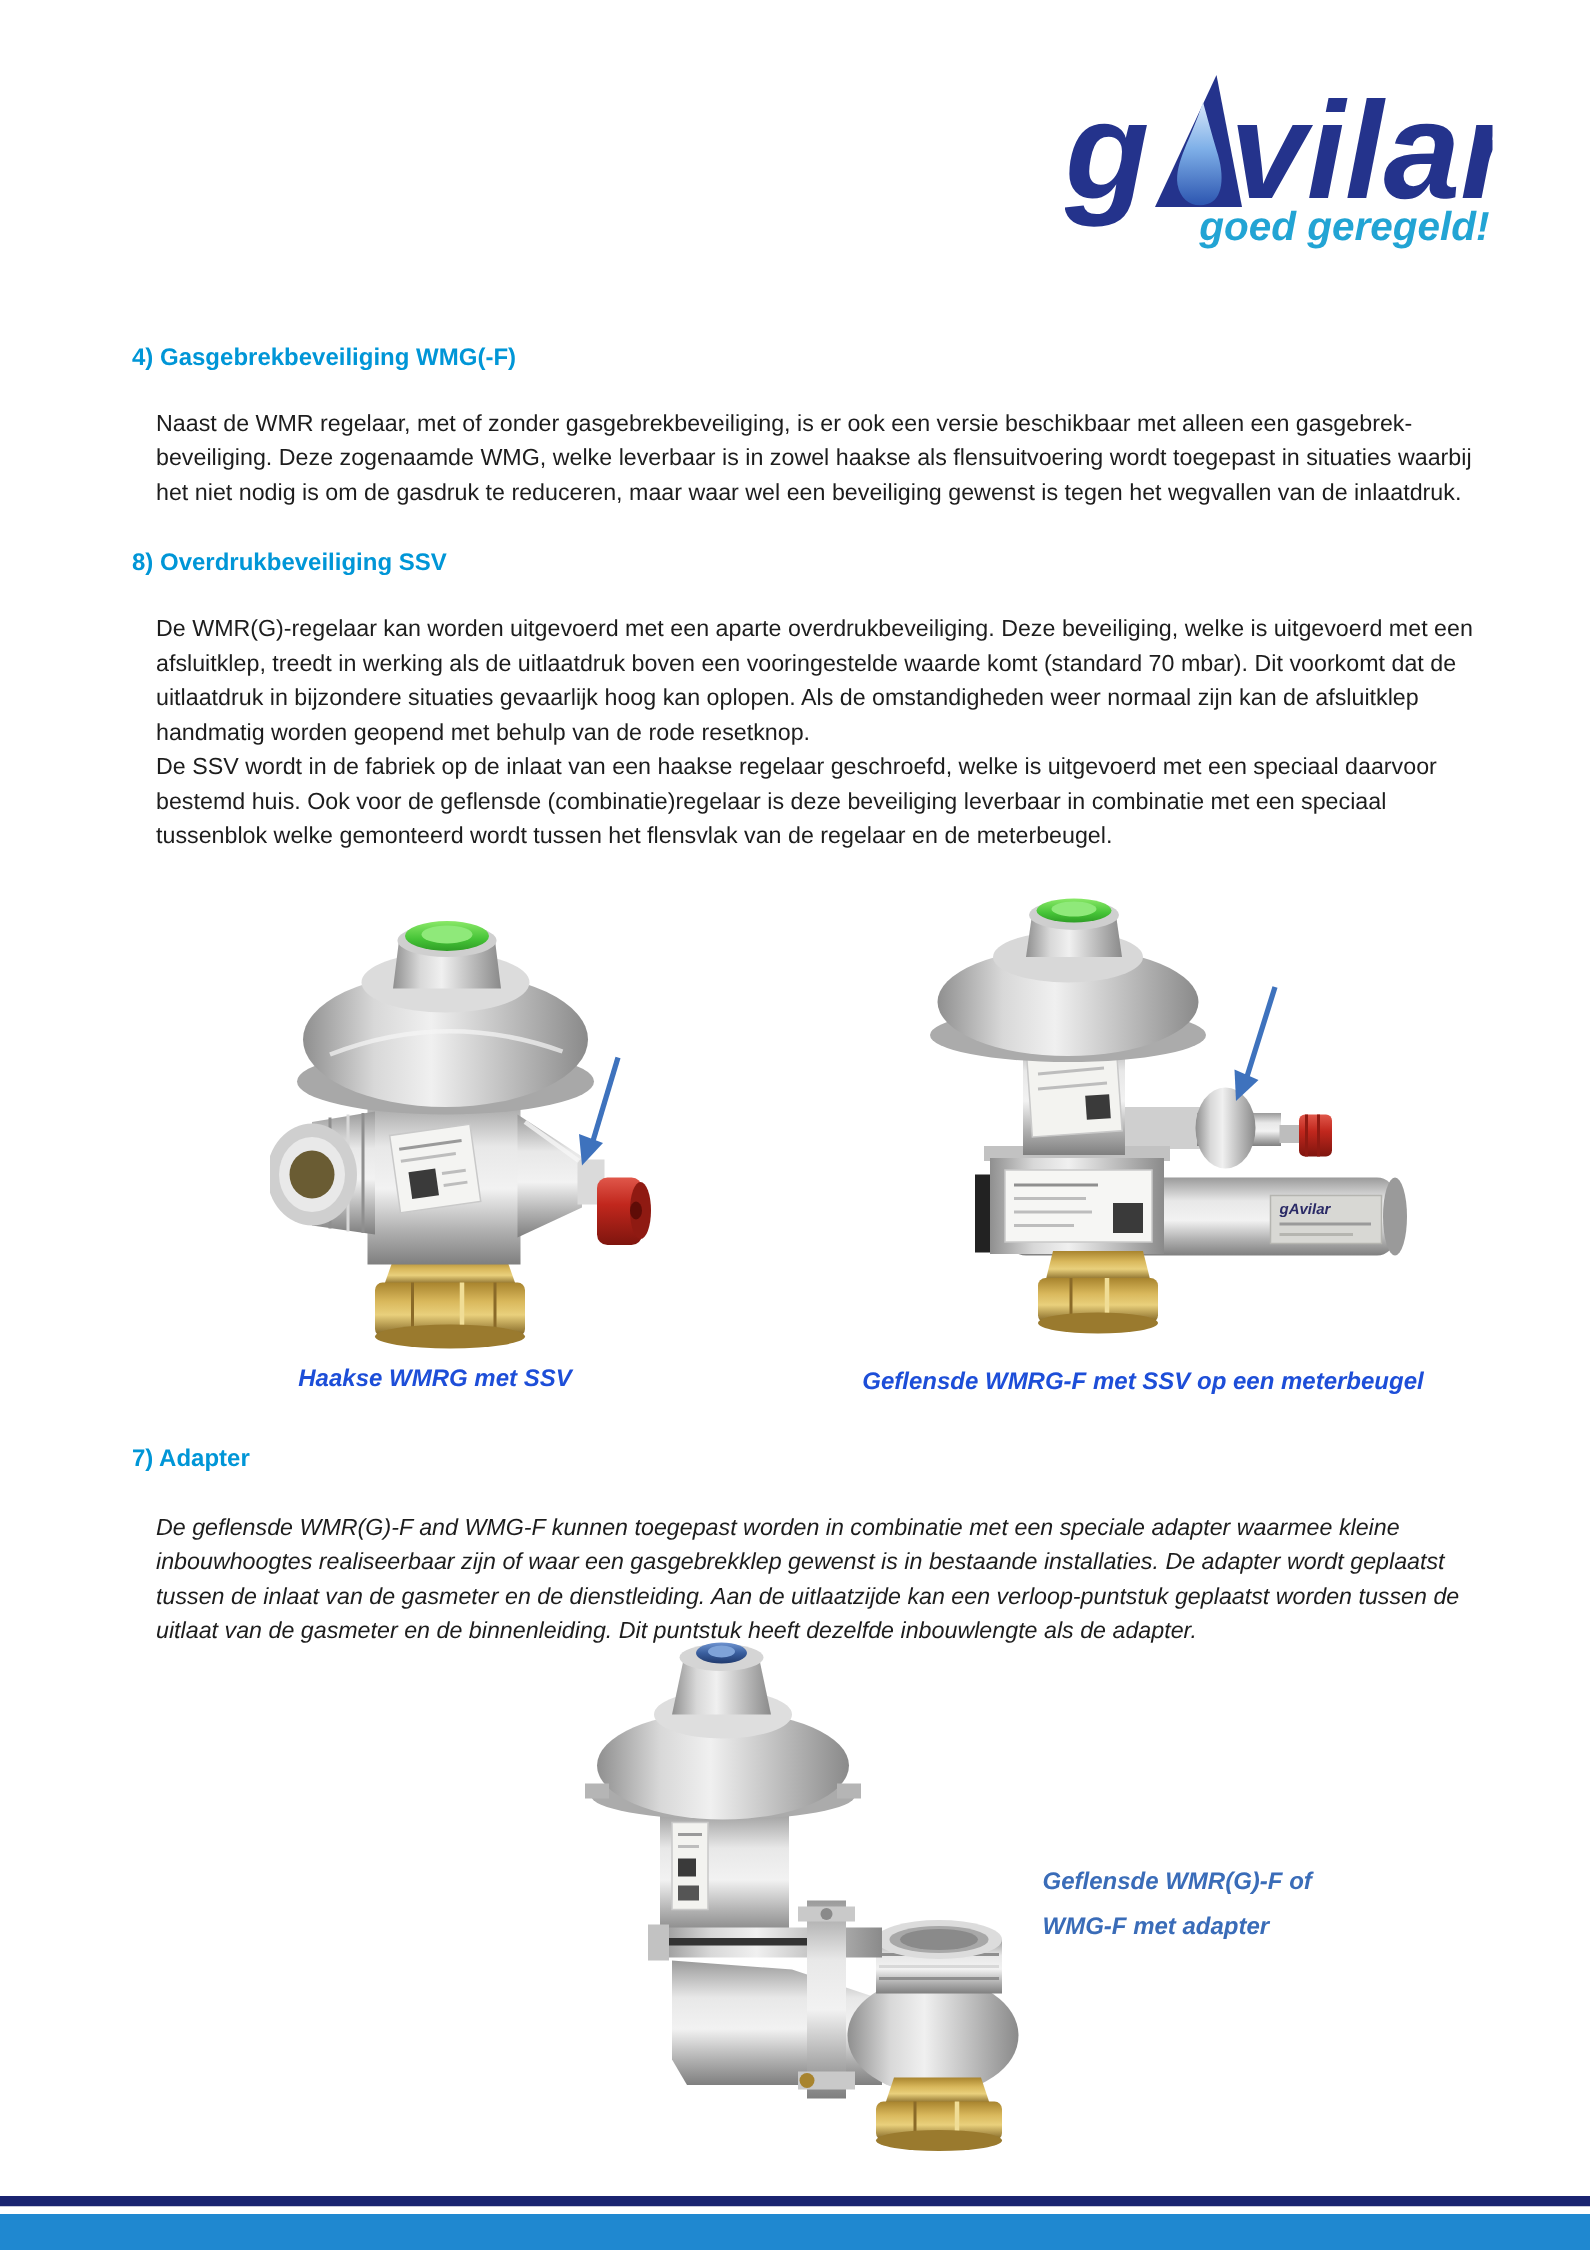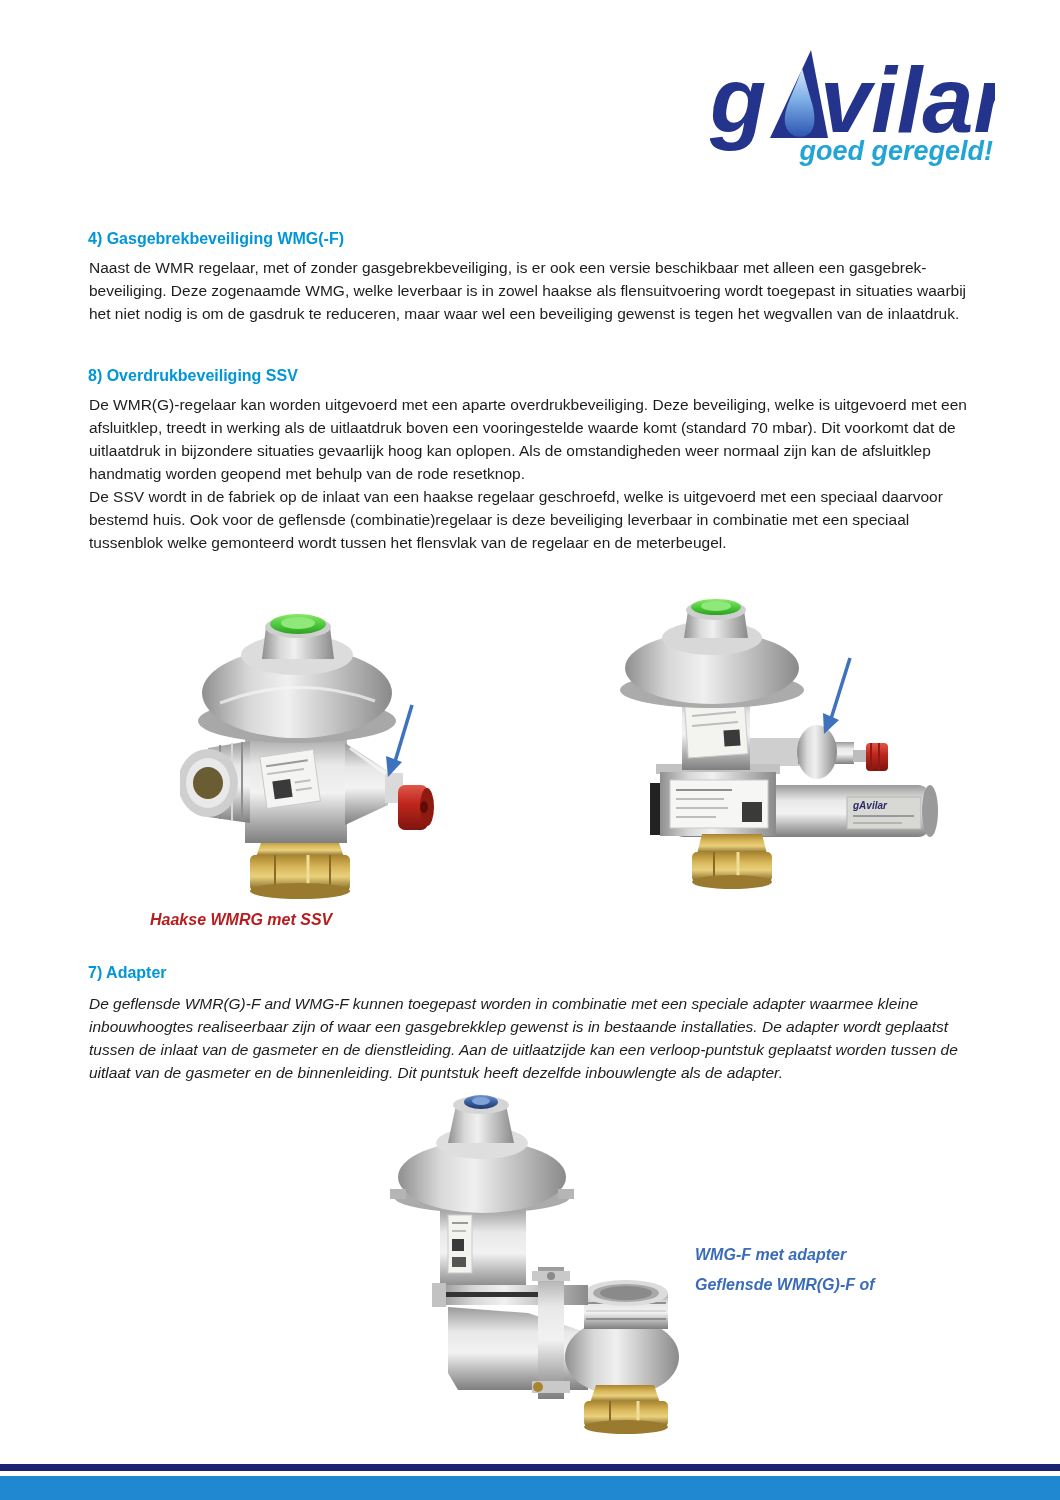--- a/index.html
+++ b/index.html
@@ -3,27 +3,27 @@
 <meta charset="utf-8">
 <style>
   html,body{margin:0;padding:0;background:#ffffff;}
   .page{position:relative;width:1060px;height:1500px;background:#ffffff;overflow:hidden;
         font-family:"Liberation Sans", sans-serif;}
   
   .logo{position:absolute;left:710px;top:48px;width:285px;height:118px;}
   
   .sec-heading{position:absolute;left:88px;width:890px;margin:0;
                font-size:16px;font-weight:bold;color:#0096d7;}
-  .body-text{position:absolute;left:88px;width:893px;margin:1px;
+  .body-text{position:absolute;left:88px;width:893px;margin:16px;
              font-size:15.5px;line-height:23px;color:#1d1d1d;}
   .body-text p{margin:0;}
   
   .fig-svg{position:absolute;}
   .fig-caption{position:absolute;margin:0;font-size:16px;font-weight:bold;font-style:italic;
-               color:#b91c1c;text-align:left;}
+               color:#1d4ed8;text-align:center;}
   .fig-caption-left{position:absolute;margin:0;font-size:16px;font-weight:bold;font-style:italic;
                color:#3a6cb8;text-align:left;line-height:30px;}
   
   .footer{position:absolute;left:0;bottom:0;width:1060px;height:36px;}
   .footer .navy{height:7px;background:#1a2470;}
   .footer .white{height:5px;background:#ffffff;}
   .footer .blue{height:24px;background:#1f88d0;}
 </style>
 </head>
 <body>
@@ -248,20 +248,21 @@
       <line x1="102" y1="262" x2="102" y2="292" stroke="#8a6a28" stroke-width="2"></line>
       <line x1="126" y1="262" x2="126" y2="292" stroke="#f0dd96" stroke-width="3"></line>
       <ellipse cx="120" cy="292" rx="40" ry="7" fill="#9a7a2e"></ellipse>
     </g>
 
     <g>
       <line x1="238" y1="68" x2="218" y2="132" stroke="#3e72bd" stroke-width="3.5"></line>
       <polygon points="212,144 211,123 227,130" fill="#3e72bd"></polygon>
     </g>
   </svg>
+  <p class="fig-caption" style="left:567px;top:913px;width:390px;">Geflensde WMRG-F met SSV op een meterbeugel</p>
 
   <h2 class="sec-heading" style="top:964px;">7) Adapter</h2>
   <div class="body-text" style="top:991px;font-style:italic;">
     <p>De geflensde WMR(G)-F and WMG-F kunnen toegepast worden in combinatie met een speciale adapter waarmee kleine inbouwhoogtes realiseerbaar zijn of waar een gasgebrekklep gewenst is in bestaande installaties. De adapter wordt geplaatst tussen de inlaat van de gasmeter en de dienstleiding. Aan de uitlaatzijde kan een verloop-puntstuk geplaatst worden tussen de uitlaat van de gasmeter en de binnenleiding. Dit puntstuk heeft dezelfde inbouwlengte als de adapter.</p>
   </div>
 
   <svg class="fig-svg" style="left:388px;top:1085px;" width="315" height="360" viewBox="0 0 315 360">
     <defs>
       <linearGradient id="mV3" x1="0" y1="0" x2="1" y2="0">
         <stop offset="0%" stop-color="#8f8f8f"></stop>
@@ -344,22 +345,22 @@
 
     <g>
       <rect x="150" y="182" width="26" height="132" fill="url(#mH3)"></rect>
       <rect x="144" y="186" width="38" height="10" fill="#c9c9c9"></rect>
       <circle cx="163" cy="191" r="4" fill="#8a8a8a"></circle>
       <rect x="144" y="296" width="38" height="12" fill="#c9c9c9"></rect>
       <circle cx="150" cy="302" r="5" fill="#a8842e"></circle>
     </g>
   </svg>
   <p class="fig-caption-left" style="left:695px;top:1240px;width:260px;">
+    <span style="display:block;">Geflensde WMR(G)-F of</span>
     <span style="display:block;">WMG-F met adapter</span>
-    <span style="display:block;">Geflensde WMR(G)-F of</span>
   </p>
 
   <div class="footer">
     <div class="navy"></div>
     <div class="white"></div>
     <div class="blue"></div>
   </div>
 
 </div>
 

